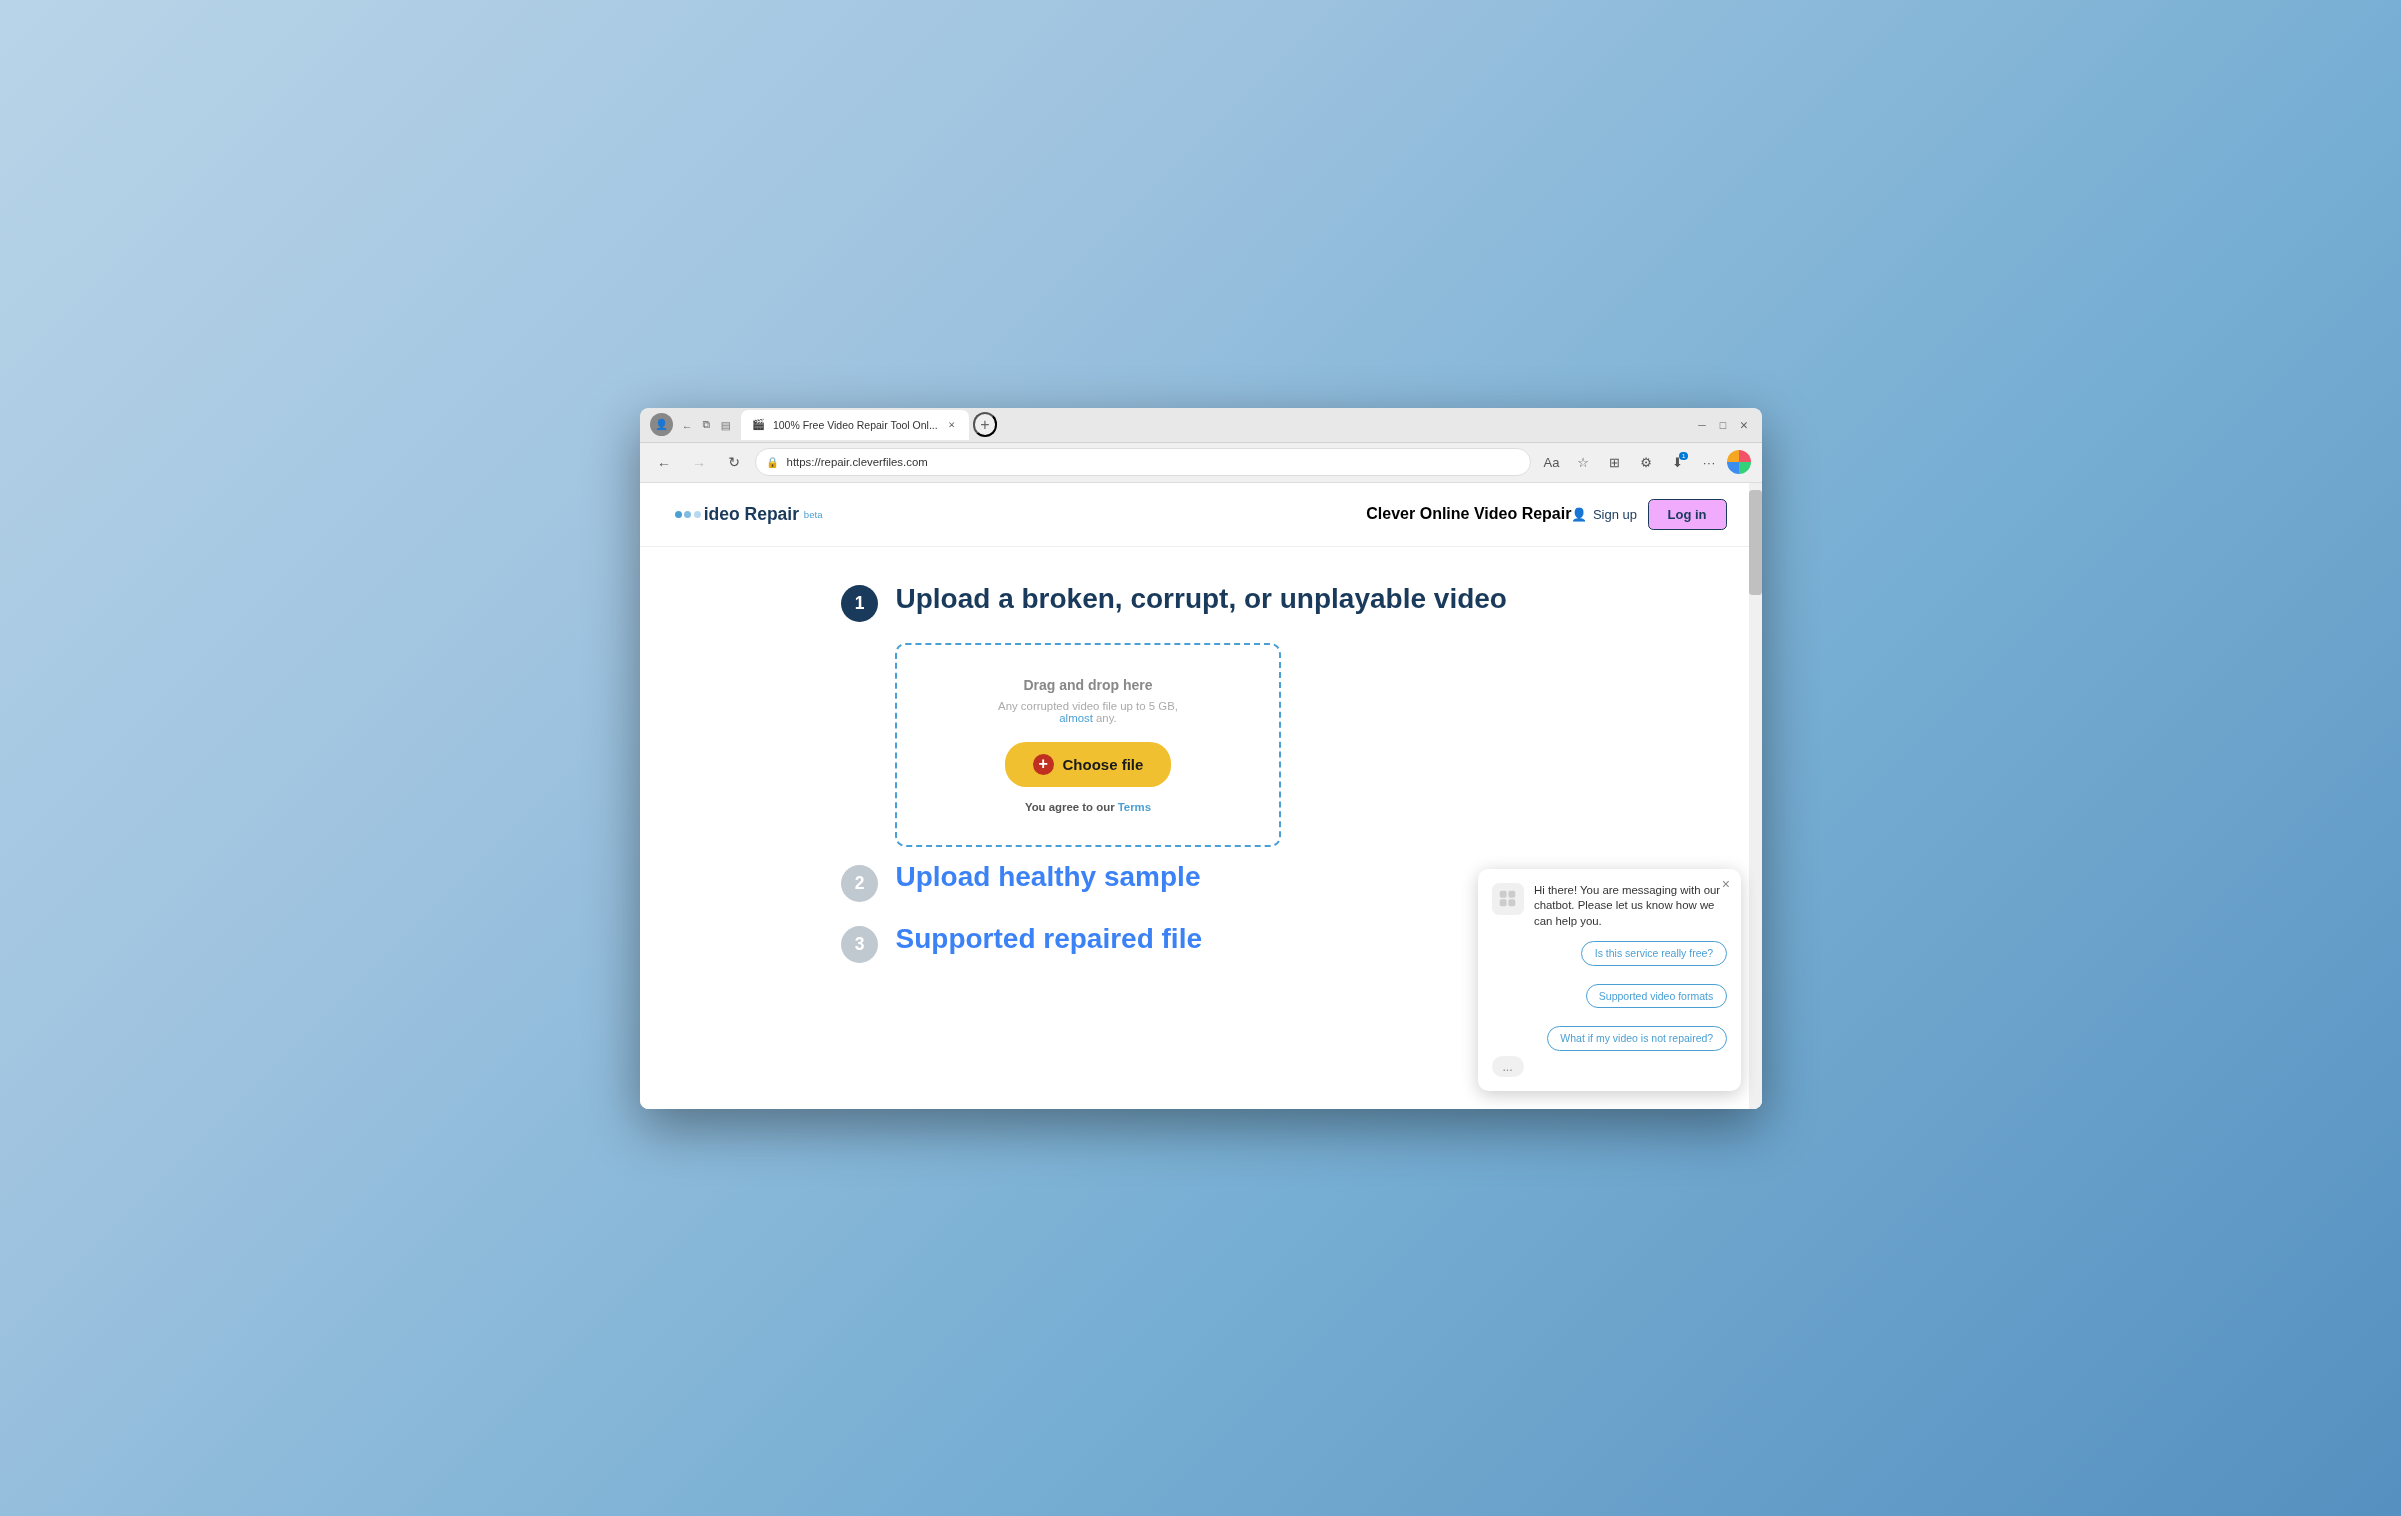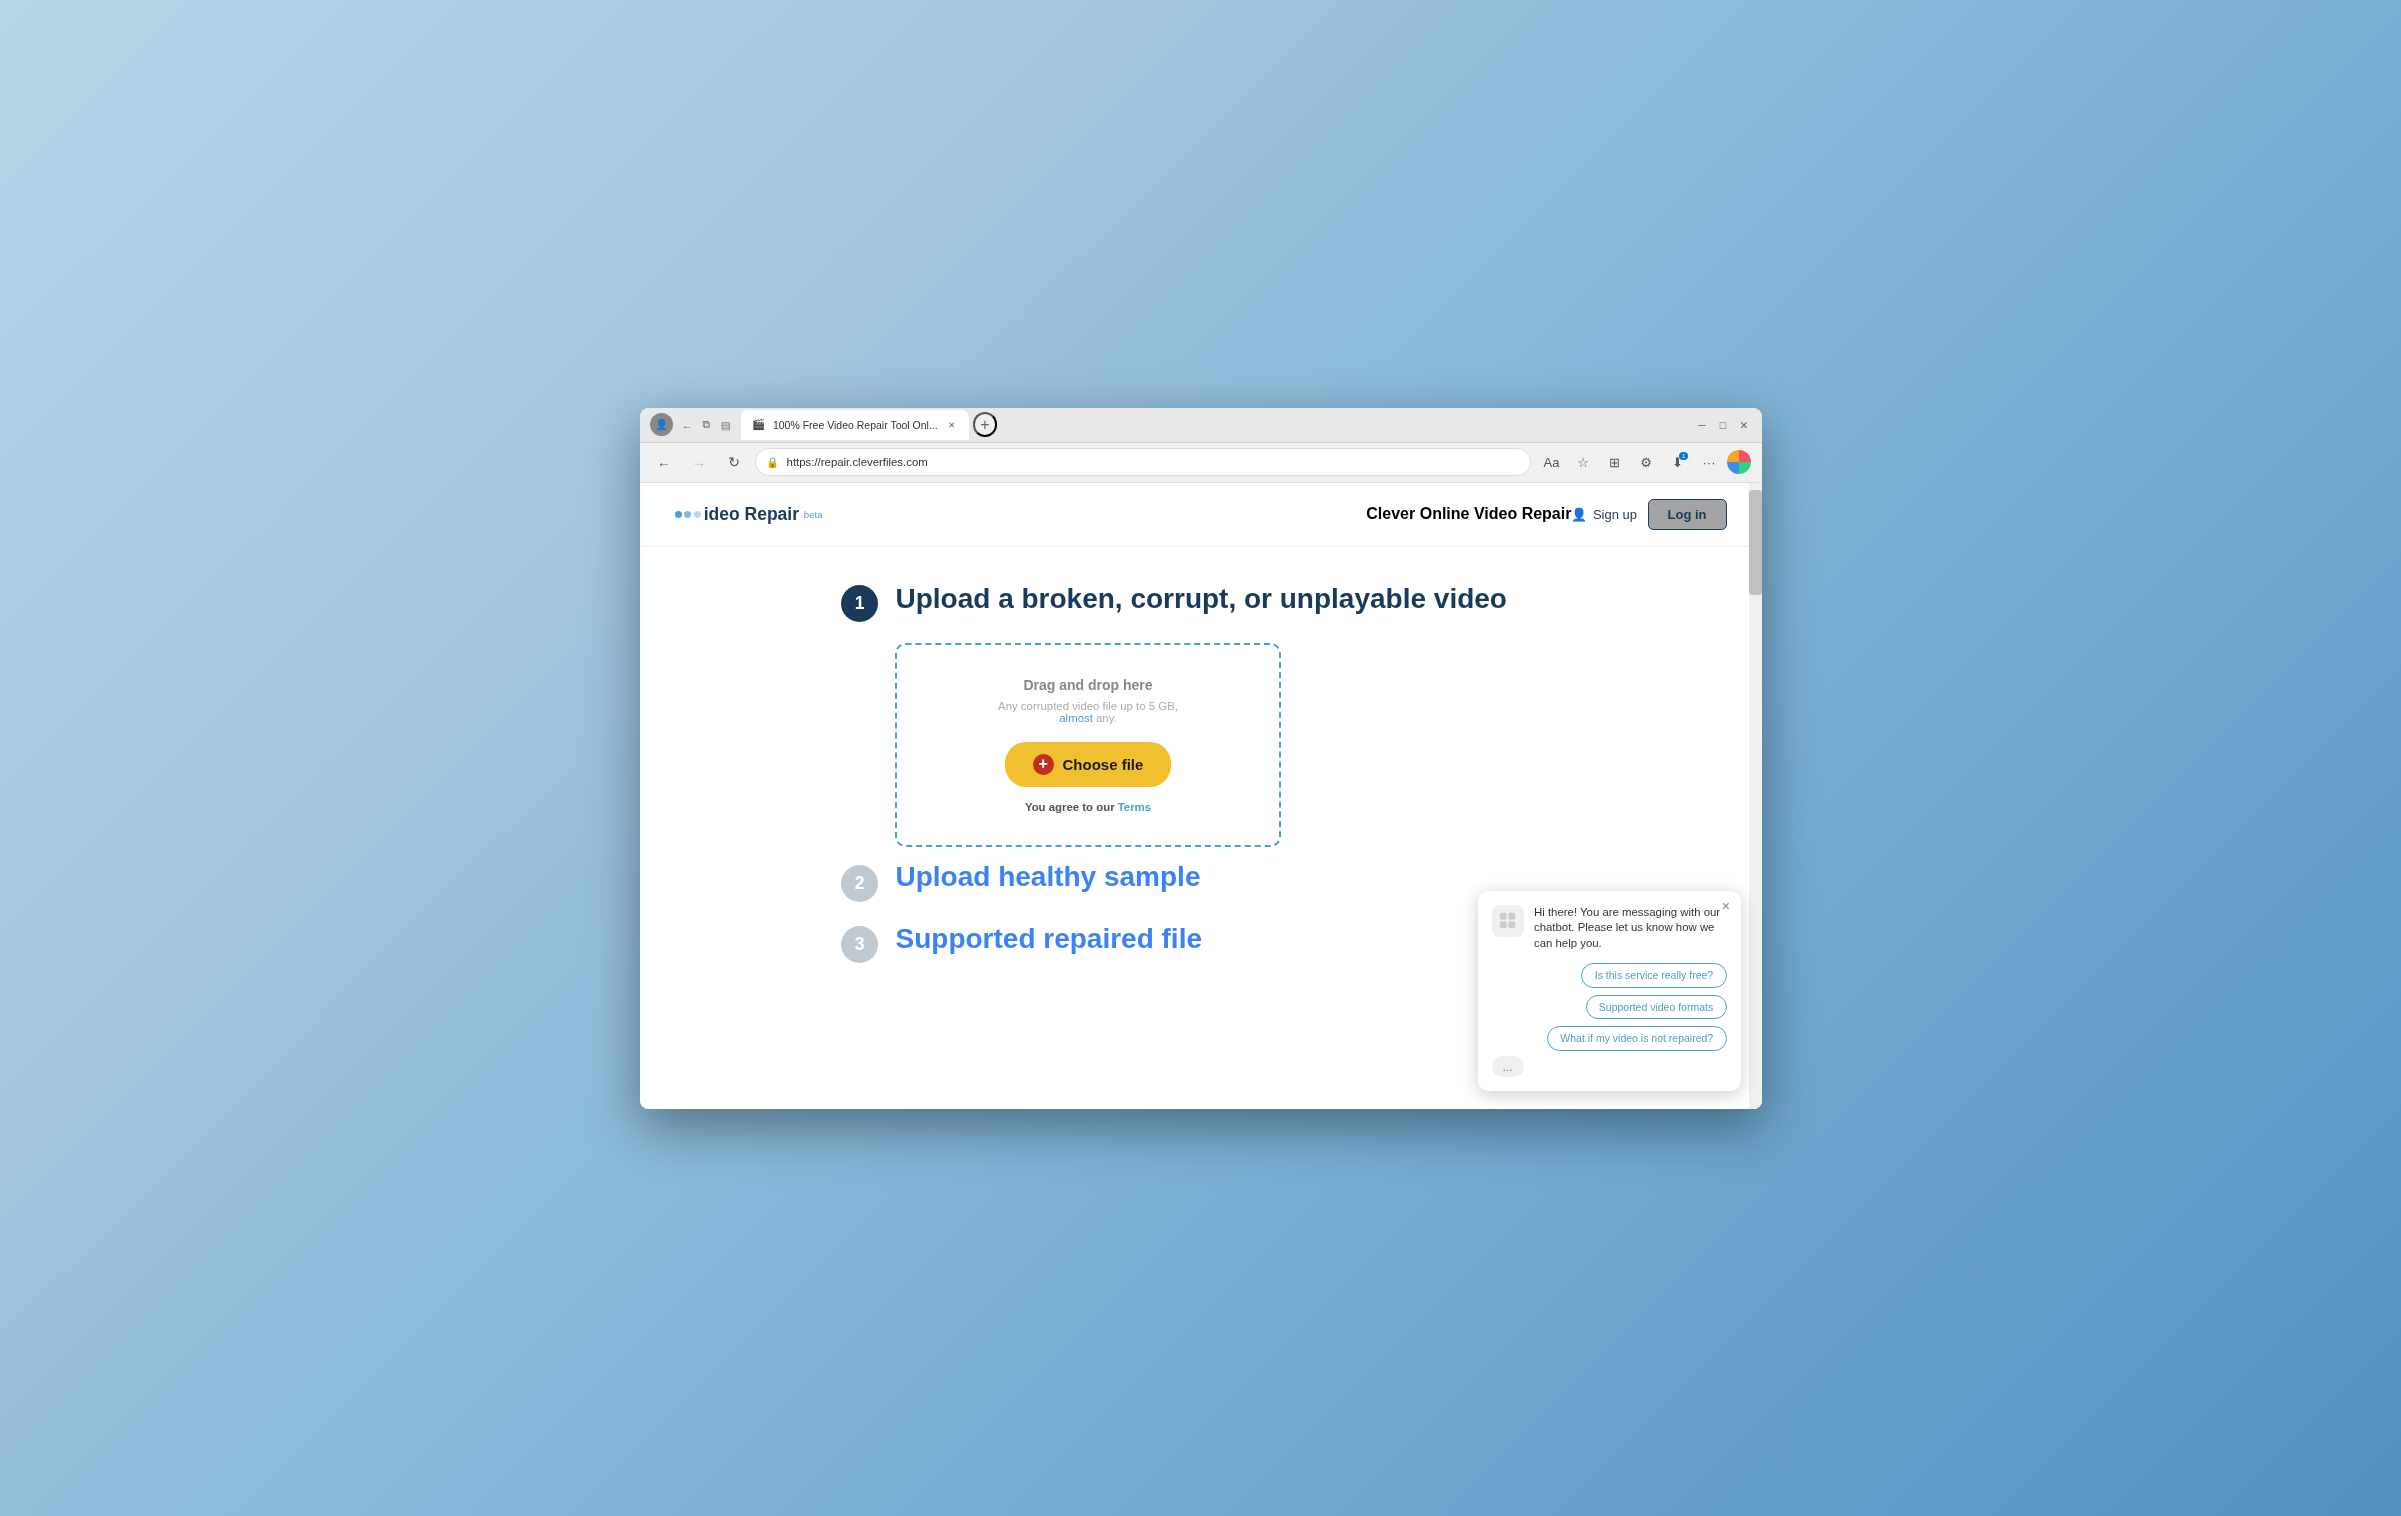--- a/index.html
+++ b/index.html
@@ -289,21 +289,21 @@
       font-size: 13px;
       cursor: pointer;
       background: none;
       border: none;
     }
 
     .login-btn {
       padding: 7px 19px;
       border: 1.8px solid #1a3a5c;
       border-radius: 5.3px;
-      background: #a3a3a3;
+      background: #f0abfc;
       color: #1a3a5c;
       font-size: 13px;
       font-weight: 600;
       cursor: pointer;
     }
 
     
     .main-content {
       padding: 35px 35px;
       max-width: 789px;
@@ -466,21 +466,21 @@
 
     .chatbot-message {
       font-size: 11.4px;
       color: #333;
       line-height: 1.4;
     }
 
     .chatbot-suggestions {
       display: flex;
       flex-direction: column;
-      gap: 7px;
+      gap: 18px;
       align-items: flex-end;
     }
 
     .chatbot-suggestion-btn {
       background: white;
       border: 1.3px solid #4a9fd4;
       border-radius: 14px;
       padding: 5.3px 12.3px;
       font-size: 10.5px;
       color: #4a9fd4;

